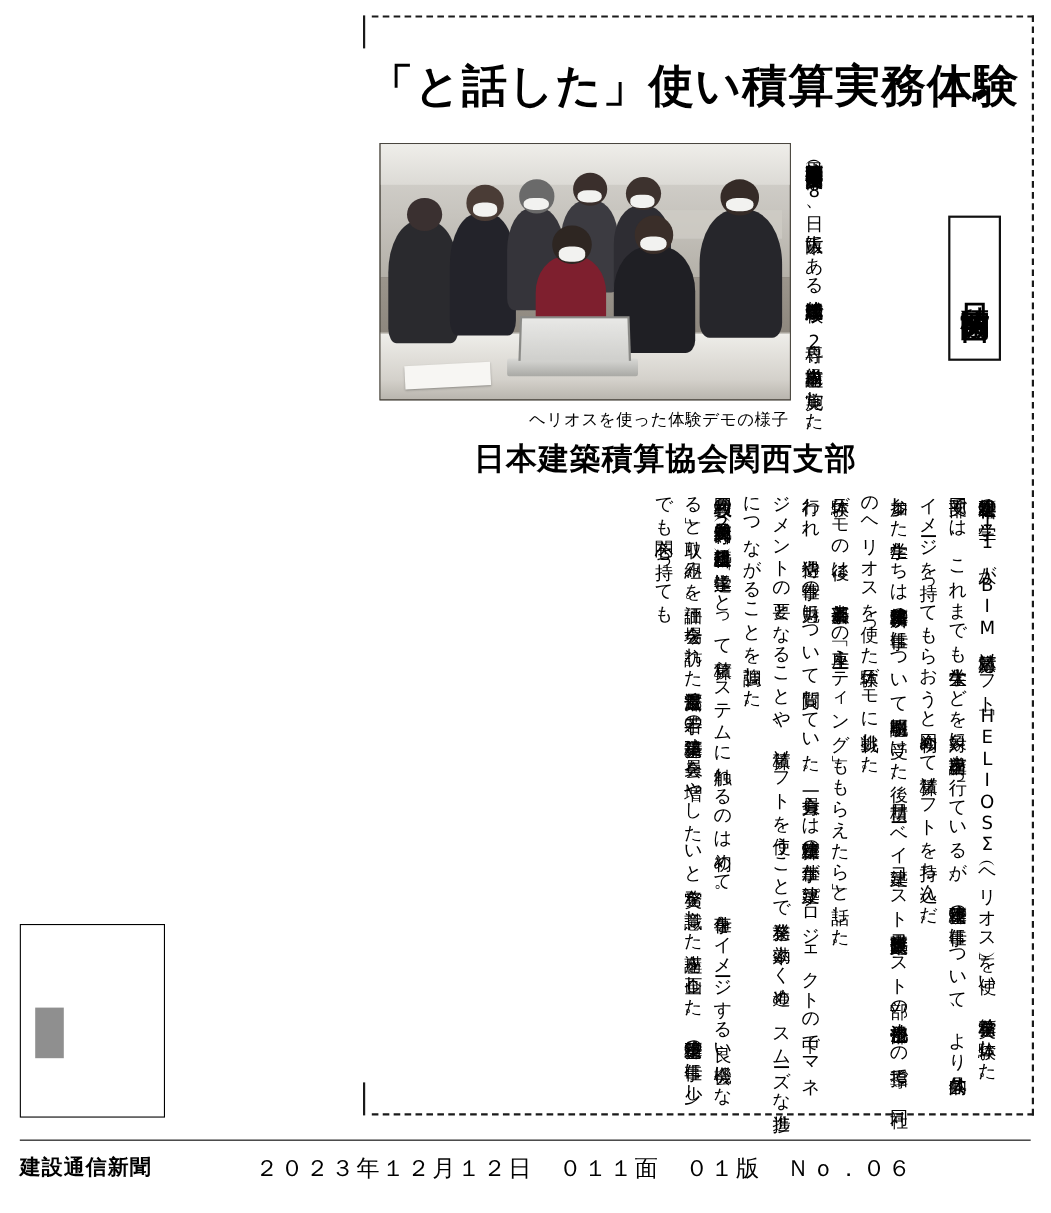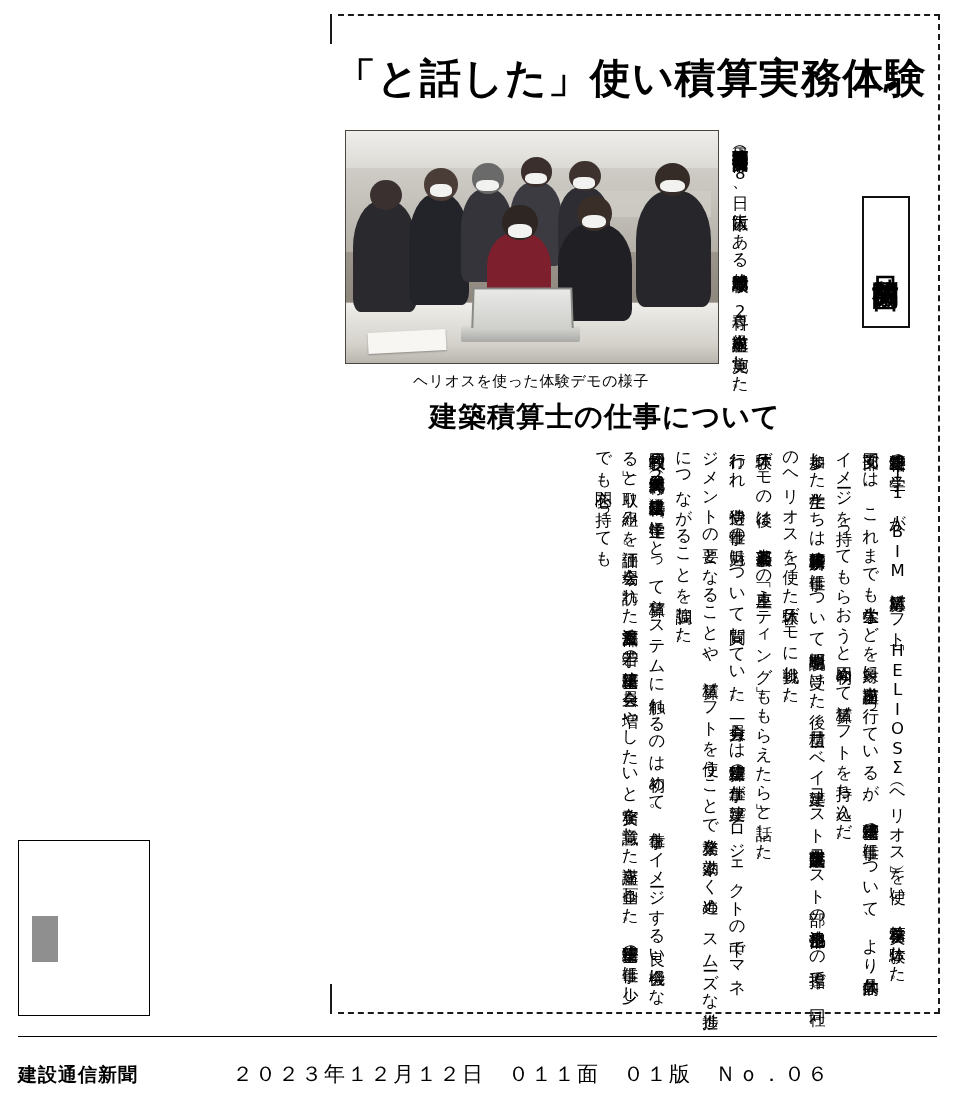--- a/index.html
+++ b/index.html
@@ -137,21 +137,21 @@
     position: absolute; border-radius: 42% 42% 12% 12%;
   }
   .ph-head {
     position: absolute; border-radius: 50%;
   }
   .ph-mask {
     position: absolute; background: #f2f2f0; border-radius: 40%;
   }
   #photo-caption {
     margin-top: 8px;
-    text-align: center;
+    text-align: right;
     font-size: 15px;
     letter-spacing: 0.5px;
   }
 
   
   #masthead-box {
     position: absolute;
     left: 862px;
     top: 196px;
     width: 44px;
@@ -230,21 +230,21 @@
   }
 
   
   #footer {
     position: absolute;
     left: 18px;
     top: 1048px;
     width: 919px;
     height: 40px;
     display: flex;
-    align-items: flex-end;
+    align-items: flex-start;
   }
   #footer-paper {
     font-size: 19px;
     font-weight: bold;
     letter-spacing: 1px;
   }
   #footer-meta {
     margin-left: 94px;
     font-size: 21px;
     font-family: Liberation Serif, serif;
@@ -328,21 +328,21 @@
 
     <div class="ph-laptop-base"></div>
     <div class="ph-laptop-screen"></div>
     <div class="ph-paper"></div>
   </div>
   <div id="photo-caption">ヘリオスを使った体験デモの様子</div>
 </div>
 
 <div id="lead-text">日本建築積算協会関西支部（渡邉浩文支部長）は8日、大阪市にある修成建設専門学校で、専科2級出前講座を実施した。</div>
 
-<div id="subhead">建築積算士の仕事について</div>
+<div id="subhead">日本建築積算協会関西支部</div>
 
 <div id="body-columns">
   <div class="bcol">建築士科在籍の学生11人がBIM対応積算ソフト「HELIOSΣ（ヘリオス）」を使い、積算実務を体験した。</div>
   <div class="bcol">同支部では、これまでも大学生などを対象に出前講座を行っているが、建築積算士の仕事について、より具体的なイメージを持ってもらおうと今回初めて積算ソフトを持ち込んだ。</div>
   <div class="bcol">参加した学生たちは建築積算事務所の仕事について概略説明を受けた後、日積サーベイ建築コスト事業部大阪建築コスト部の小池裕也部長らの指導で、同社のヘリオスを使った体験デモに挑戦した。</div>
   <div class="bcol">体験デモの後は、支部若手会員との「車座ミーティング」ももらえたら」と話した。</div>
   <div class="bcol">行われ、待遇や仕事の魅力について質問していた。一方会員らは建築積算の仕事が建築プロジェクトの中でマネジメントの要となることや、積算ソフトを使うことで業務を効率よく進め、スムーズな進捗につながることを強調した。</div>
   <div class="bcol">同校教員の釜友知與子氏（専科2級建築士科長）は「学生達にとって積算システムに触れるのは初めて。仕事をイメージする良い機会になる」と取り組みを評価。会場を訪れた渡邉支部長も「若手の建築積算士、会員を増やしたいと実務を意識した講座を企画した。建築積算士の仕事に少しでも関心を持っても</div>
 </div>
 

